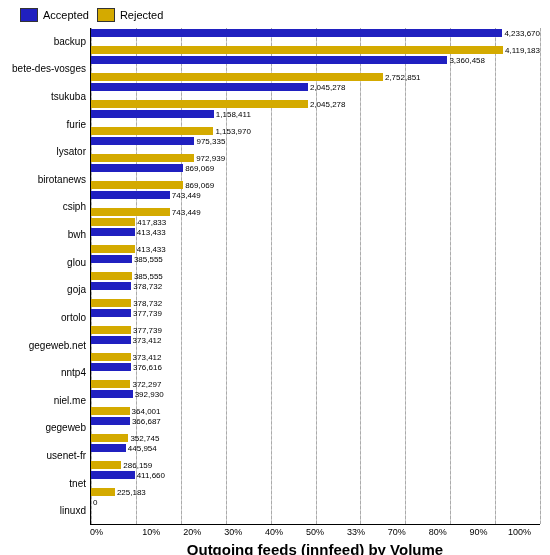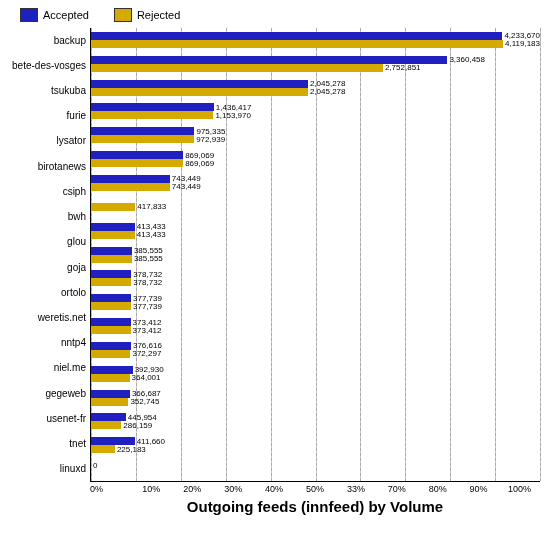--- a/index.html
+++ b/index.html
@@ -14,21 +14,21 @@
     .chart-container {
       width: 550px;
       height: 555px;
       padding: 8px 10px 40px 10px;
       display: flex;
       flex-direction: column;
     }
     .legend {
       display: flex;
       align-items: flex-start;
-      gap: 25px;
+      gap: 8px;
       margin-bottom: 6px;
       padding-left: 10px;
     }
     .legend-item {
       display: flex;
       align-items: center;
       gap: 5px;
     }
     .legend-box {
       width: 18px;
@@ -92,21 +92,21 @@
     .bar-row {
       display: flex;
       flex-direction: column;
       justify-content: center;
       flex: 1;
       padding: 1px 0;
     }
     .bar-pair {
       display: flex;
       flex-direction: column;
-      gap: 0px;
+      gap: 9px;
     }
     .bar-line {
       display: flex;
       align-items: center;
       height: 8px;
     }
     .bar-fill {
       height: 8px;
       display: flex;
       align-items: center;
@@ -163,21 +163,21 @@
         <div class="y-label">bete-des-vosges</div>
         <div class="y-label">tsukuba</div>
         <div class="y-label">furie</div>
         <div class="y-label">lysator</div>
         <div class="y-label">birotanews</div>
         <div class="y-label">csiph</div>
         <div class="y-label">bwh</div>
         <div class="y-label">glou</div>
         <div class="y-label">goja</div>
         <div class="y-label">ortolo</div>
-        <div class="y-label">weretis.net</div>
+        <div class="y-label">gegeweb.net</div>
         <div class="y-label">nntp4</div>
         <div class="y-label">niel.me</div>
         <div class="y-label">gegeweb</div>
         <div class="y-label">usenet-fr</div>
         <div class="y-label">tnet</div>
         <div class="y-label">linuxd</div>
       </div>
 
     <div class="bars-wrapper">
 
@@ -229,21 +229,21 @@
               <div class="bar-line">
                 <div class="bar-fill rejected" style="width: 48.3098%;"></div>
                 <span class="bar-value">2,045,278</span>
               </div>
             </div>
           </div>
           <div class="bar-row">
             <div class="bar-pair">
               <div class="bar-line">
                 <div class="bar-fill accepted" style="width: 27.3619%;"></div>
-                <span class="bar-value">1,436,417</span>
+                <span class="bar-value">1,158,411</span>
               </div>
               <div class="bar-line">
                 <div class="bar-fill rejected" style="width: 27.257%;"></div>
                 <span class="bar-value">1,153,970</span>
               </div>
             </div>
           </div>
           <div class="bar-row">
             <div class="bar-pair">
               <div class="bar-line">

